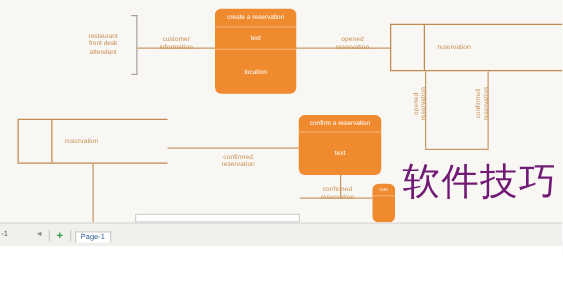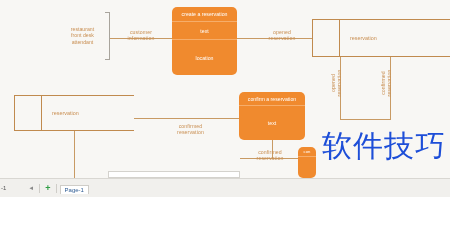--- a/index.html
+++ b/index.html
@@ -141,21 +141,21 @@
     border-top: 1px solid #a8a49c;
     border-right: 1px solid #a8a49c;
     border-bottom: 1px solid #a8a49c;
   }
 
   
   #watermark {
     position: absolute;
     right: 4px;
     bottom: 16px;
-    color: #1d4ed8;
+    color: #701a75;
     font-size: 30px;
     line-height: 32px;
     letter-spacing: 1px;
     font-family: "DejaVu Sans", sans-serif;
     user-select: none;
     pointer-events: none;
   }
 
   
   #statusbar {

